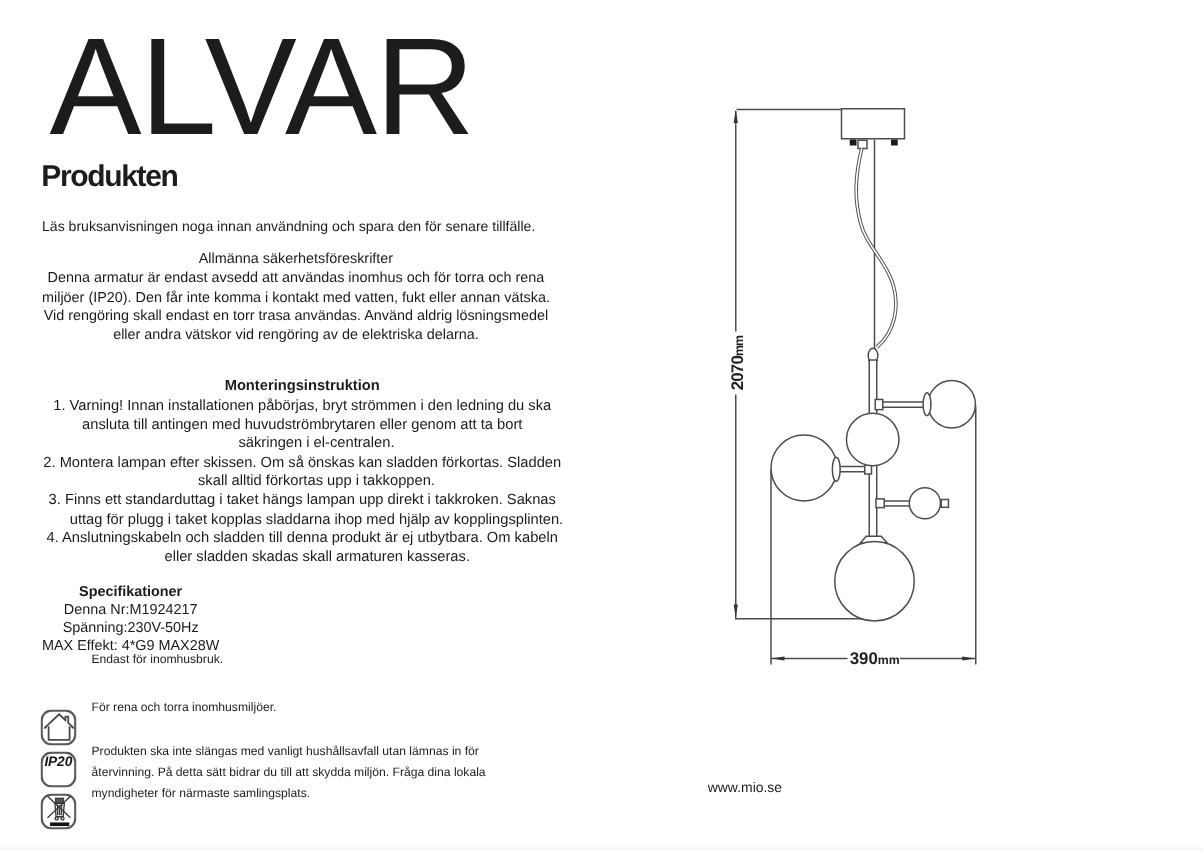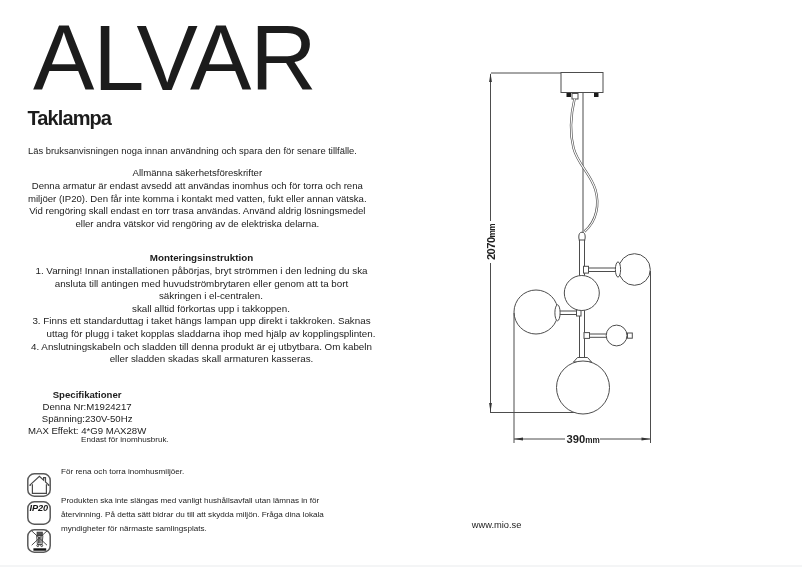--- a/index.html
+++ b/index.html
@@ -8,52 +8,53 @@
   .abs{position:absolute;}
   .body-txt{font-size:9.6px;white-space:nowrap;text-align:center;}
   .small-txt{font-size:8.1px;white-space:nowrap;}
   b{font-weight:bold;}
 </style>
 </head>
 <body>
 
 <div class="abs" style="left:33px;top:11.5px;font-size:92px;line-height:92px;letter-spacing:-1.1px;white-space:nowrap;">ALVAR</div>
 
-<div class="abs" style="left:27.5px;top:108px;font-size:20px;font-weight:bold;line-height:20px;letter-spacing:-0.9px;">Taklampa</div>
+<div class="abs" style="left:27.5px;top:108px;font-size:20px;font-weight:bold;line-height:20px;letter-spacing:-0.9px;">Produkten</div>
 
 <div class="abs body-txt" style="left:28px;top:144.1px;line-height:13px;font-size:9.4px;">Läs bruksanvisningen noga innan användning och spara den för senare tillfälle.</div>
 
 <div class="abs body-txt" style="left:28px;top:166.7px;line-height:12.9px;">
 <div style="font-weight:normal;">Allmänna säkerhetsföreskrifter</div>
 <div>Denna armatur är endast avsedd att användas inomhus och för torra och rena</div>
 <div>miljöer (IP20). Den får inte komma i kontakt med vatten, fukt eller annan vätska.</div>
 <div>Vid rengöring skall endast en torr trasa användas. Använd aldrig lösningsmedel</div>
 <div>eller andra vätskor vid rengöring av de elektriska delarna.</div>
 </div>
 
 <div class="abs body-txt" style="left:27.5px;top:252.2px;line-height:12.65px;font-size:9.8px;">
 <div style="font-weight:bold;">Monteringsinstruktion</div>
 <div>1. Varning! Innan installationen påbörjas, bryt strömmen i den ledning du ska</div>
 <div style="">ansluta till antingen med huvudströmbrytaren eller genom att ta bort</div>
 <div style="margin-left:19px;">säkringen i el-centralen.</div>
+<div>2. Montera lampan efter skissen. Om så önskas kan sladden förkortas. Sladden</div>
 <div style="margin-left:19px;">skall alltid förkortas upp i takkoppen.</div>
 <div>3. Finns ett standarduttag i taket hängs lampan upp direkt i takkroken. Saknas</div>
 <div style="margin-left:19px;">uttag för plugg i taket kopplas sladdarna ihop med hjälp av kopplingsplinten.</div>
 <div>4. Anslutningskabeln och sladden till denna produkt är ej utbytbara. Om kabeln</div>
 <div style="margin-left:20px;">eller sladden skadas skall armaturen kasseras.</div>
 </div>
 
 <div class="abs body-txt" style="left:28px;top:388.8px;line-height:12px;">
 <div style="font-weight:bold;">Specifikationer</div>
 <div>Denna Nr:M1924217</div>
 <div>Spänning:230V-50Hz</div>
 <div>MAX Effekt: 4*G9 MAX28W</div>
 </div>
 
-<div class="abs small-txt" style="left:61px;top:435.2px;line-height:10px;margin-left:20px;">Endast för inomhusbruk.</div>
+<div class="abs small-txt" style="left:61px;top:435.2px;line-height:10px;">Endast för inomhusbruk.</div>
 
 <div class="abs small-txt" style="left:61px;top:466.6px;line-height:10px;">För rena och torra inomhusmiljöer.</div>
 
 <div class="abs small-txt" style="left:61px;top:493.9px;line-height:14.1px;">
 <div>Produkten ska inte slängas med vanligt hushållsavfall utan lämnas in för</div>
 <div>återvinning. På detta sätt bidrar du till att skydda miljön. Fråga dina lokala</div>
 <div>myndigheter för närmaste samlingsplats.</div>
 </div>
 
 <svg class="abs" style="left:27px;top:473px;" width="24" height="24" viewBox="0 0 24 24">

